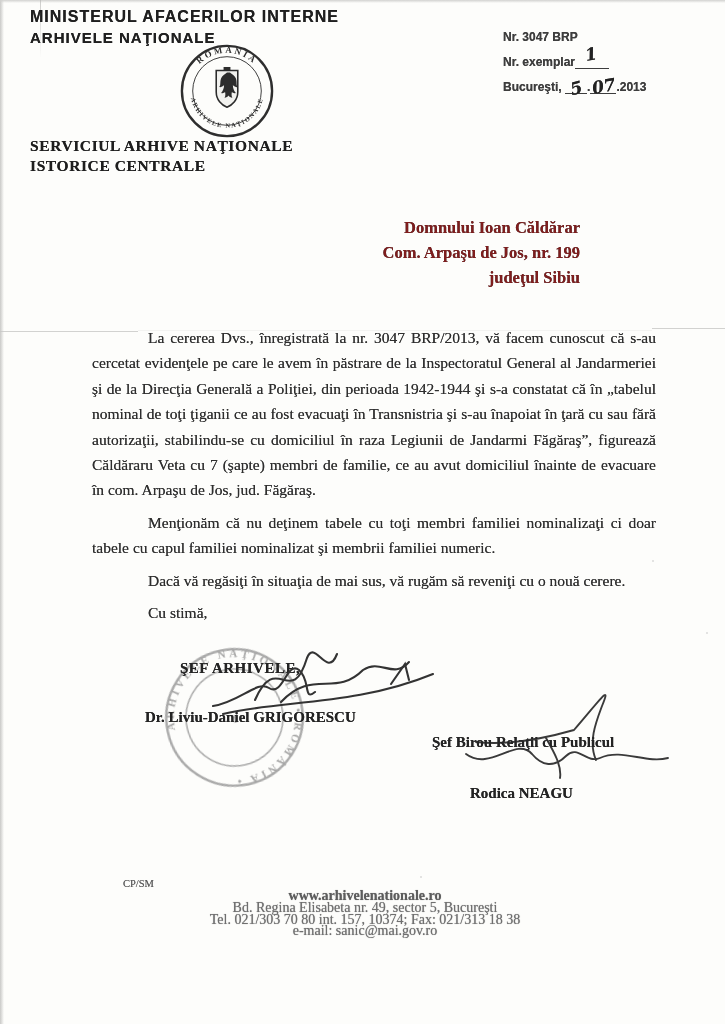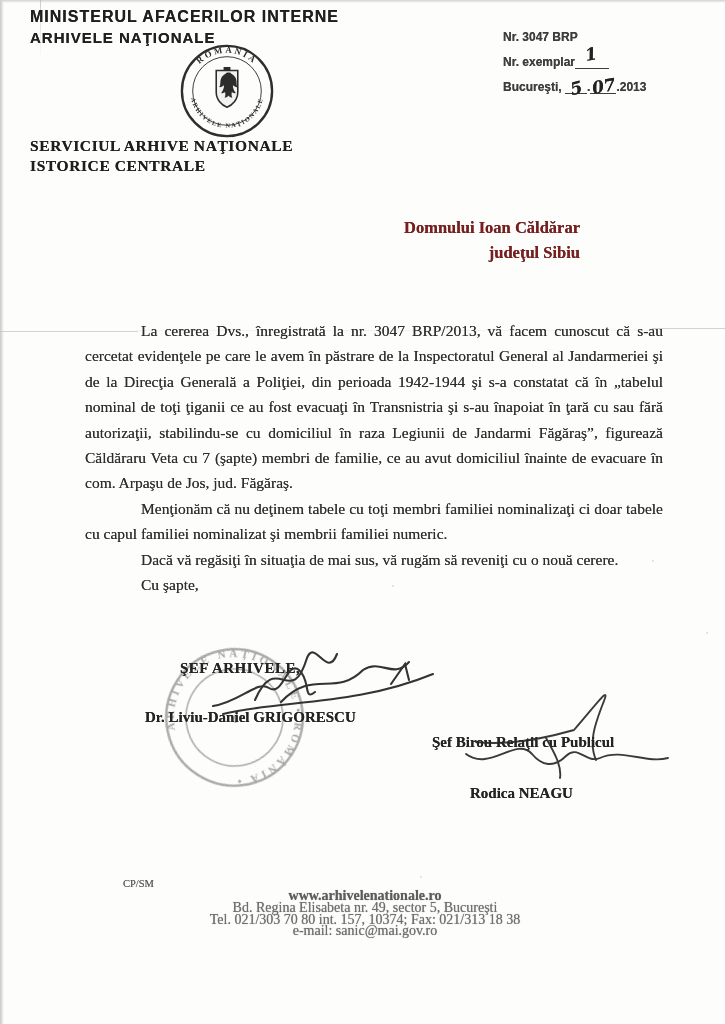--- a/index.html
+++ b/index.html
@@ -38,21 +38,21 @@
   .hand.day{transform:rotate(-14deg) translateY(2px);}
   .exemplar-one{position:absolute;left:82px;top:-6px;}
 
   
   .addressee{position:absolute;left:180px;top:215px;width:400px;text-align:right;
     font-weight:700;font-size:16.5px;color:#7f1d1d;line-height:25px;text-shadow:0 0 .4px #444;}
 
   
   .body-text{position:absolute;left:85px;top:318px;width:578px;
     font-size:15.5px;line-height:25.4px;text-align:justify;color:#2e2e2e;text-shadow:0 0 .4px #555;}
-  .body-text p{margin:0;text-indent:56px;}
+  .body-text p{margin:7px;text-indent:56px;}
   .closing{margin-top:13px;text-indent:50px;}
 
   
   .stamp{position:absolute;left:152px;top:635px;width:165px;height:165px;opacity:.75;filter:blur(.4px);transform:rotate(-12deg);}
   .sig-title{position:absolute;font-weight:700;font-size:15px;color:#242424;text-shadow:0 0 .5px #444;white-space:nowrap;}
   .sig-title.left{left:180px;top:660px;letter-spacing:.5px;}
   .sig-name.left{left:145px;top:709px;}
   .sig-title.right{left:432px;top:734px;}
   .sig-name.right{left:470px;top:785px;}
   .sig-name{position:absolute;font-weight:700;font-size:15px;color:#232323;text-shadow:0 0 .5px #444;white-space:nowrap;}
@@ -120,28 +120,29 @@
       <span class="hand exemplar-one">1</span>
     </div>
     <div class="refrow">
       <span>Bucureşti,</span>
       <span class="uline" style="width:22px;text-align:center"><span class="hand day">5</span></span><span>.</span><span class="uline" style="width:26px;text-align:center"><span class="hand">07</span></span><span>.</span><span>2013</span>
     </div>
   </div>
 
   <div class="addressee">
     <div>Domnului Ioan Căldărar</div>
+    <div>Com. Arpaşu de Jos, nr. 199</div>
     <div>judeţul Sibiu</div>
   </div>
 
   <div class="body-text">
     <p>La cererea Dvs., înregistrată la nr. 3047 BRP/2013, vă facem cunoscut că s-au cercetat evidenţele pe care le avem în păstrare de la Inspectoratul General al Jandarmeriei şi de la Direcţia Generală a Poliţiei, din perioada 1942-1944 şi s-a constatat că în „tabelul nominal de toţi ţiganii ce au fost evacuaţi în Transnistria şi s-au înapoiat în ţară cu sau fără autorizaţii, stabilindu-se cu domiciliul în raza Legiunii de Jandarmi Făgăraş”, figurează Căldăraru Veta cu 7 (şapte) membri de familie, ce au avut domiciliul înainte de evacuare în com. Arpaşu de Jos, jud. Făgăraş.</p>
     <p>Menţionăm că nu deţinem tabele cu toţi membri familiei nominalizaţi ci doar tabele cu capul familiei nominalizat şi membrii familiei numeric.</p>
     <p>Dacă vă regăsiţi  în situaţia de mai sus, vă rugăm să reveniţi cu o nouă cerere.</p>
-    <p class="closing">Cu şapte,</p>
+    <p class="closing">Cu stimă,</p>
   </div>
 
   <svg class="stamp" viewBox="0 0 150 150">
     <circle cx="75" cy="75" r="62" fill="none" stroke="#8f8f8f" stroke-width="2.2"></circle>
     <circle cx="75" cy="75" r="44" fill="none" stroke="#8f8f8f" stroke-width="1.4"></circle>
     <defs>
         <path id="stampArc" d="M 20,75 A 55,55 0 1 1 130,75 A 55,55 0 1 1 20,75"></path>
       </defs>
     <text font-family="Liberation Serif, serif" font-size="10" font-weight="bold" fill="#8a8a8a" letter-spacing="3">
       <textPath href="#stampArc" startOffset="0%">ARHIVELE NAŢIONALE • ROMÂNIA •</textPath>

